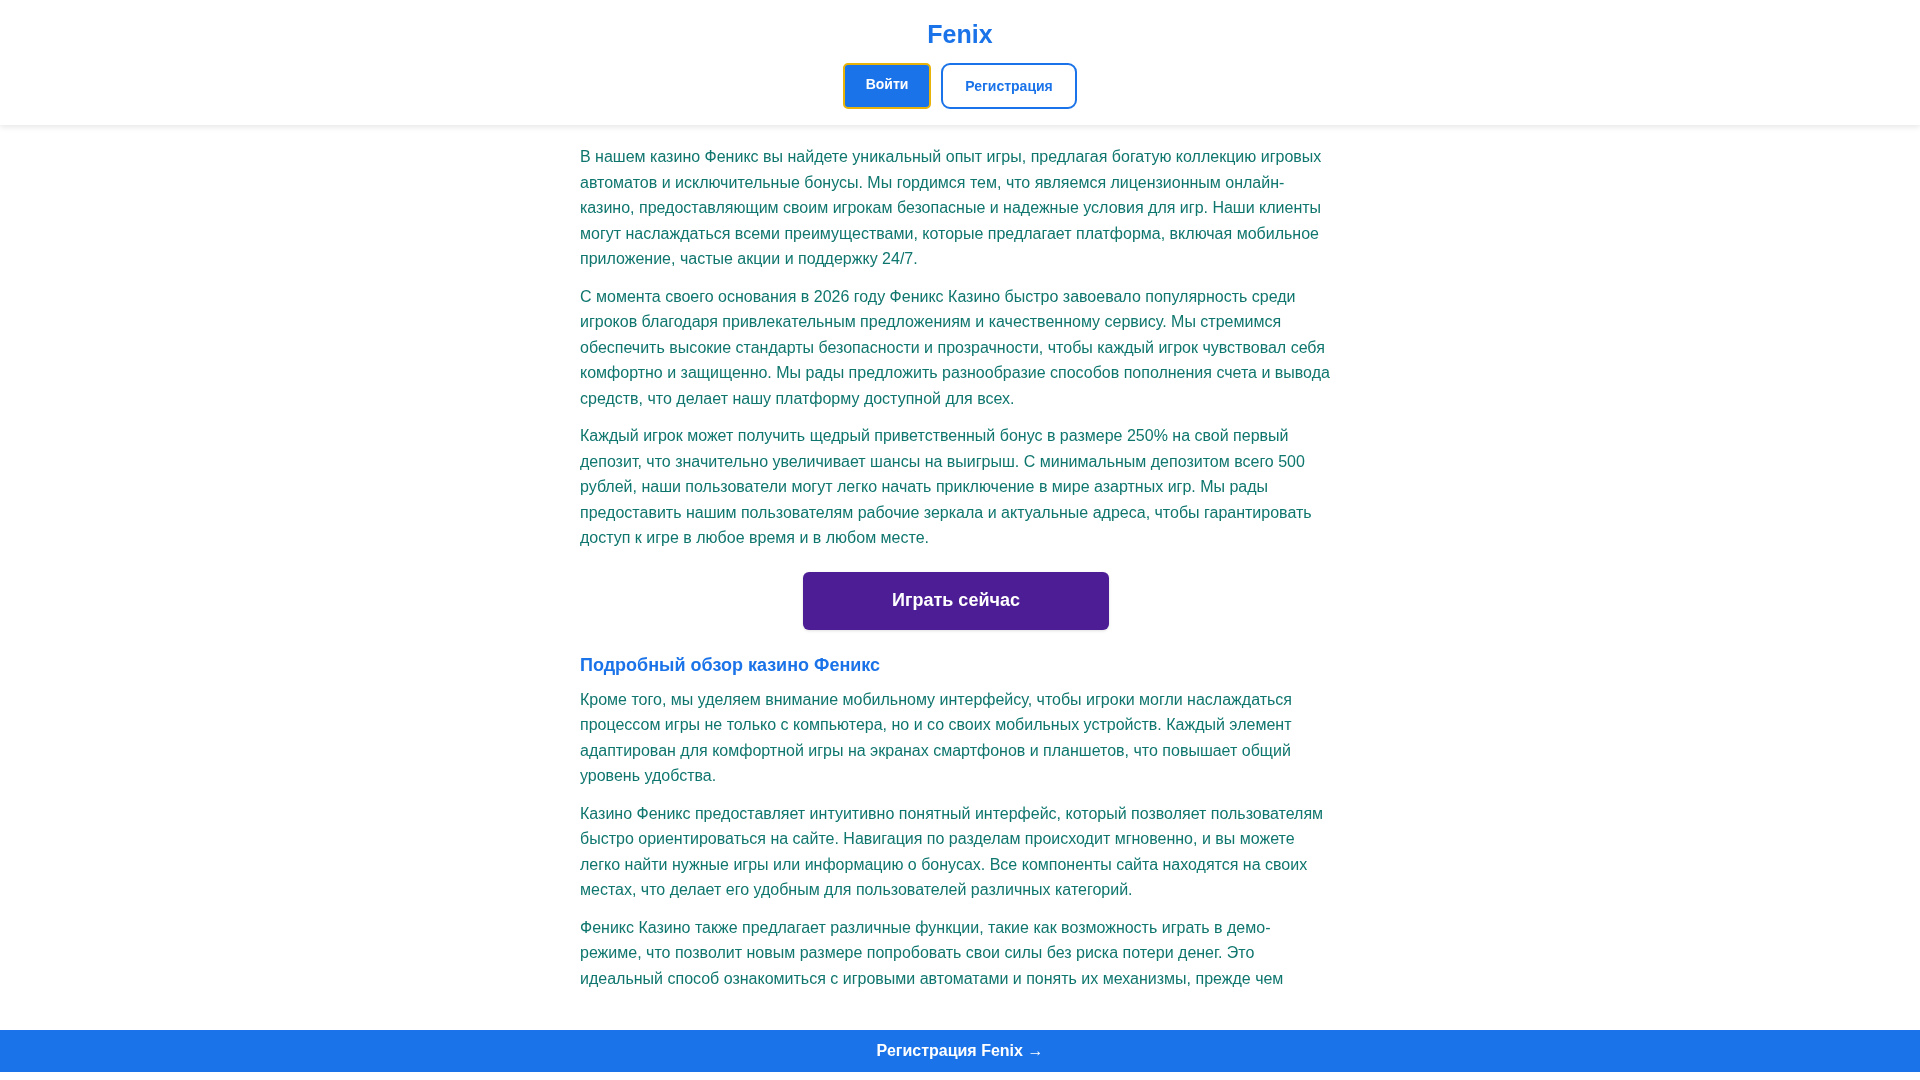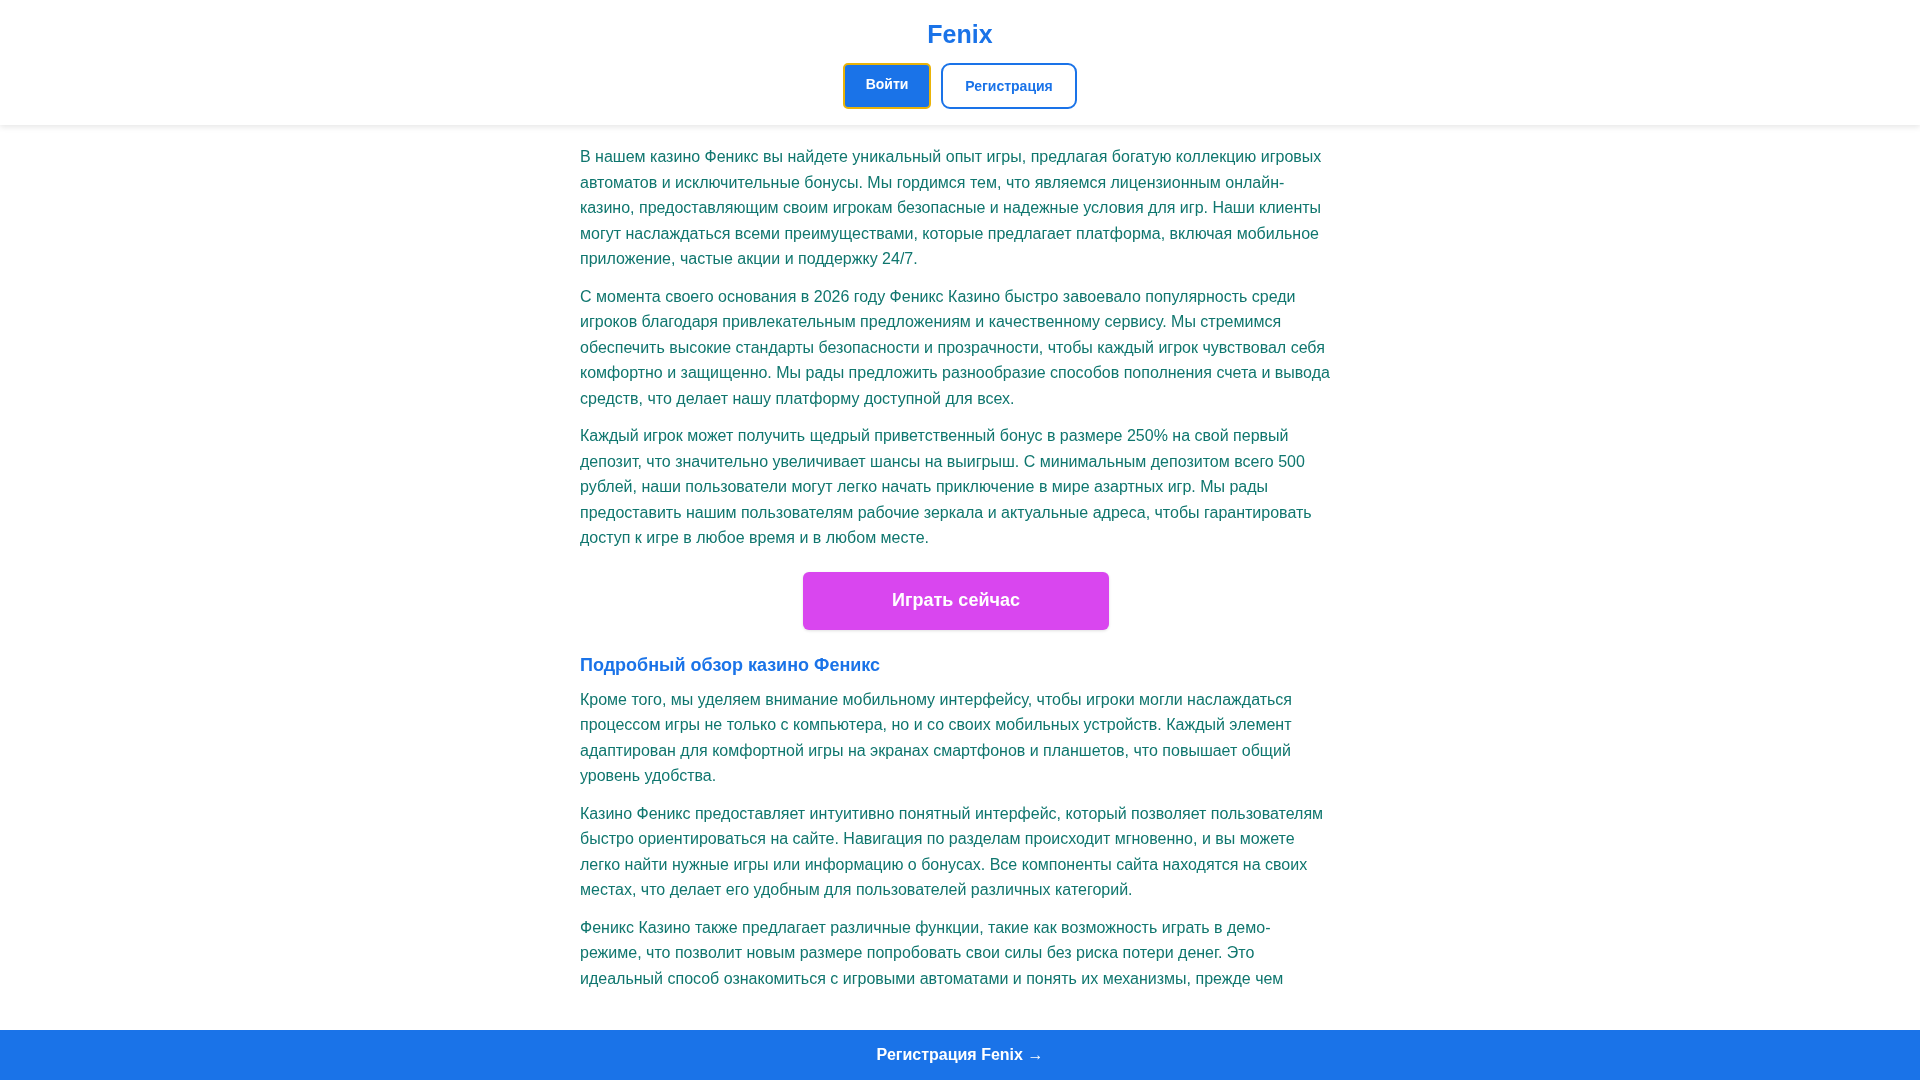--- a/index.html
+++ b/index.html
@@ -47,31 +47,31 @@
     .page-title {
       text-align: center; font-size: 22px; font-weight: bold; color: #222;
       line-height: 36px; margin-bottom: 12px;
     }
     .content p {
       font-size: 16px; line-height: 25.5px; color: #0f766e; margin-bottom: 12px;
     }
     .cta-wrap { text-align: center; margin: 21px 0 22px; }
     .btn-play {
       display: inline-flex; align-items: center; justify-content: center;
-      width: 306px; height: 58px; background: #d946ef; color: #fff;
+      width: 306px; height: 58px; background: #4c1d95; color: #fff;
       border: none; border-radius: 6px; font-size: 18px; font-weight: bold;
       font-family: "Liberation Sans", sans-serif;
       box-shadow: 0 1px 3px rgba(0,0,0,0.12);
     }
     .section-title {
       font-size: 18px; font-weight: bold; color: #1a73e8;
       line-height: 26px; margin-bottom: 9px;
     }
     .sticky-bar {
-      position: absolute; left: 0; top: 1030px; width: 1920px; height: 50px;
+      position: absolute; left: 0; top: 1030px; width: 1920px; height: 42px;
       background: #1a73e8; color: #fff;
       display: flex; align-items: center; justify-content: center;
       font-size: 16px; font-weight: bold; z-index: 3;
       text-decoration: none;
     }
   </style>
 </head>
 <body>
 
 <header class="site-header">

